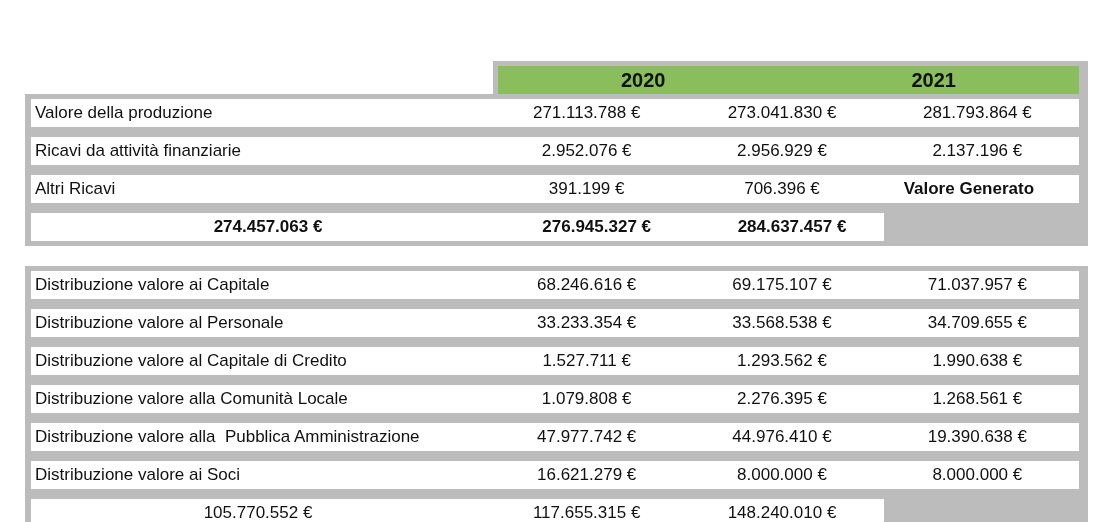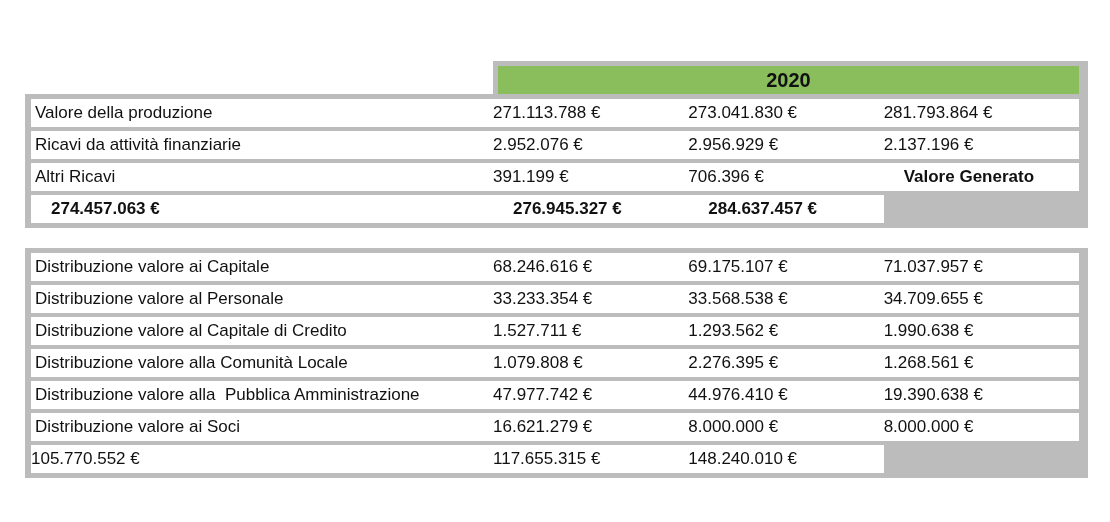--- a/index.html
+++ b/index.html
@@ -14,47 +14,47 @@
     width:1110px;height:522px;position:relative;overflow:hidden;
     font-family:"Liberation Sans","DejaVu Sans",sans-serif;
     color:var(--text);
   }
   .wrapper{position:absolute;left:25px;top:61px;width:1063px;}
 
   
   .header-strip{display:flex;height:33px;}
   .header-spacer{width:468px;background:#ffffff;}
   .year-header{
-    flex:1;display:grid;grid-template-columns:1fr;
+    flex:1;display:grid;grid-template-columns:1fr 1fr;
     background:var(--green);
     border:5px solid var(--gray);border-bottom:none;border-right-width:9px;
   }
   .year-cell{
     display:flex;align-items:center;justify-content:center;
     font-size:20px;font-weight:bold;line-height:28px;
   }
 
   
   .grid-table{
     display:grid;
     grid-template-columns:462px repeat(3,1fr);
     grid-auto-rows:28px;
-    row-gap:4px;
+    row-gap:10px;
     background:var(--gray);
     border:5px solid var(--gray);
     border-left-width:6px;border-right-width:9px;
   }
   .grid-table.second{margin-top:20px;}
   .cell{
     background:#ffffff;
     font-size:17px;line-height:28px;white-space:pre;
     overflow:hidden;
   }
   .cell.label{text-align:left;padding-left:4px;}
-  .cell.value{text-align:left;padding-right:8px;}
+  .cell.value{text-align:center;padding-right:8px;}
   .row-bold .cell{font-weight:bold;padding-left:20px;}
   sup.footnote{
     color:var(--footnote);font-weight:bold;font-size:12px;
     vertical-align:super;line-height:0;
   }
 </style>
 </head>
 <body>
 
 <div class="wrapper">

